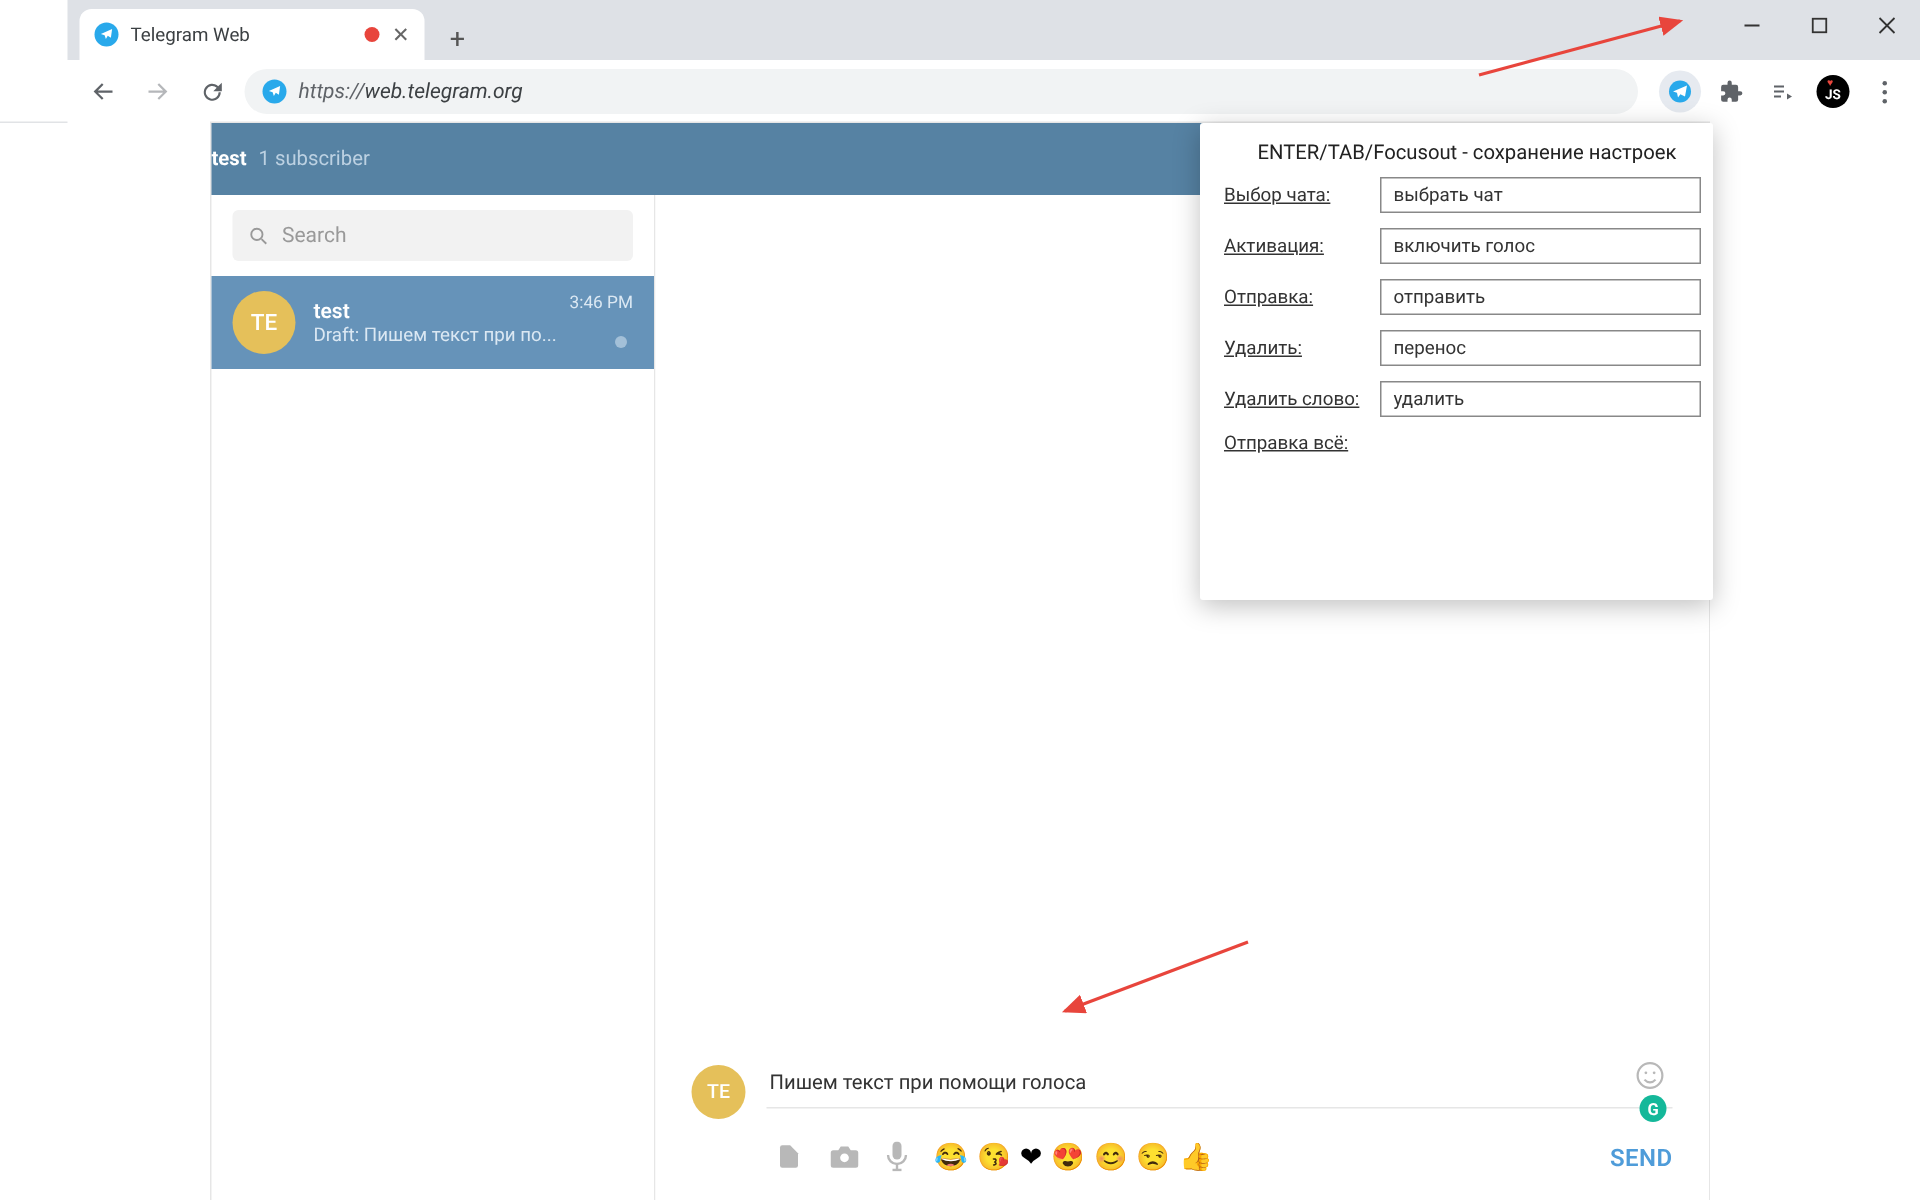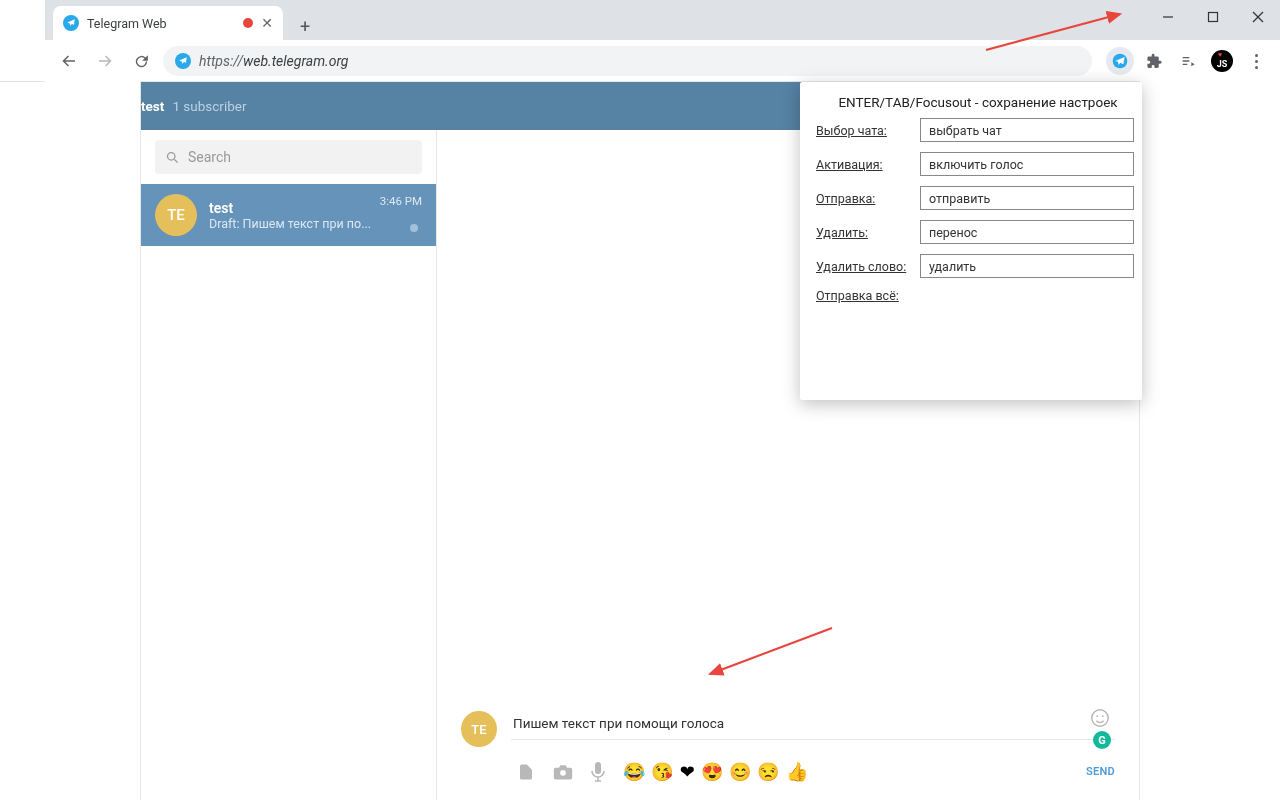--- a/index.html
+++ b/index.html
@@ -56,21 +56,21 @@
 .composer { margin-top:auto; padding:10px 24px 18px; }
 .compose-row { display:flex; align-items:flex-start; gap:14px; }
 .comp-av { width:36px; height:36px; border-radius:50%; background:#e5c05a; color:#fff; display:flex; align-items:center; justify-content:center; font-size:13px; font-weight:500; }
 .comp-input-wrap { flex:1; position:relative; }
 .comp-input { width:100%; border:none; border-bottom:1px solid #e6e6e6; padding:4px 60px 8px 2px; font-size:13.5px; color:#333; outline:none; }
 .comp-smile { position:absolute; right:4px; top:-4px; color:#b8b8b8; }
 .comp-g { position:absolute; right:4px; top:20px; width:18px; height:18px; border-radius:50%; background:#14b89a; color:#fff; font-size:11px; display:flex; align-items:center; justify-content:center; font-weight:bold; }
 .toolbar { display:flex; align-items:center; gap:18px; margin-top:14px; margin-left:56px; }
 .tb-ico { color:#b8b8b8; font-size:18px; }
 .emoji-row { display:flex; gap:6px; font-size:18px; }
-.send-btn { margin-left:auto; color:#4f9cd9; font-weight:600; font-size:11px; letter-spacing:0.3px; }
+.send-btn { margin-left:auto; color:#4f9cd9; font-weight:600; font-size:16px; letter-spacing:0.3px; }
 
 
 .popup { position:absolute; top:82px; right:138px; width:342px; background:#fff; box-shadow:0 4px 18px rgba(0,0,0,0.25); border-radius:2px; padding:10px 2px 14px 16px; z-index:50; }
 .popup-title { font-size:13.5px; font-weight:400; color:#222; text-align:center; padding:2px 10px 8px; }
 .popup-body { height:268px; overflow-y:scroll; padding-right:6px; }
 .popup-body::-webkit-scrollbar { width:16px; }
 .popup-body::-webkit-scrollbar-track { background:#f0f0f0; }
 .popup-body::-webkit-scrollbar-thumb { background:#c3c5c8; border:3px solid #f0f0f0; border-radius:2px; }
 .prow { display:flex; align-items:center; gap:8px; margin-bottom:10px; }
 .plabel { width:96px; font-size:12.5px; color:#333;text-decoration:underline; }

